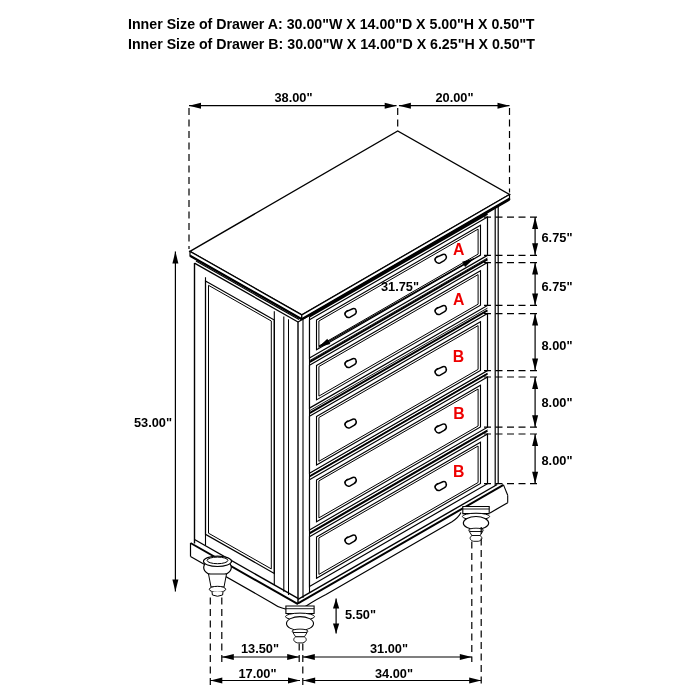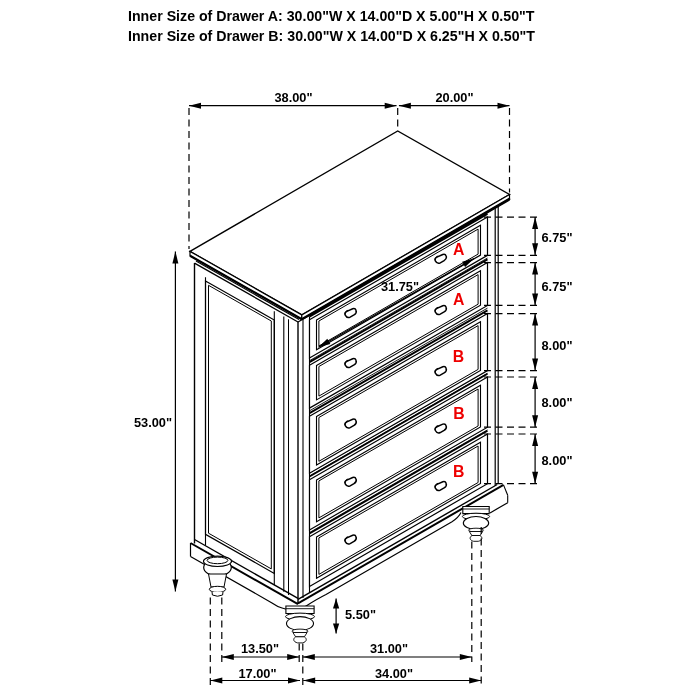--- a/index.html
+++ b/index.html
@@ -1,14 +1,14 @@
 <!DOCTYPE html>
 <html><head><meta charset="utf-8"><style>
 html,body{margin:0;padding:0;background:#fff;width:700px;height:700px;overflow:hidden}
-.title{position:absolute;left:128px;top:7px;font-family:"Liberation Sans",sans-serif;font-weight:bold;font-size:14.2px;line-height:19.9px;color:#000;white-space:nowrap}
+.title{position:absolute;left:128px;top:15px;font-family:"Liberation Sans",sans-serif;font-weight:bold;font-size:14.2px;line-height:19.9px;color:#000;white-space:nowrap}
 svg{position:absolute;left:0;top:0}
 </style></head><body>
 <svg width="700" height="700" viewBox="0 0 700 700" font-family="Liberation Sans, sans-serif">
 <rect width="700" height="700" fill="#ffffff"></rect>
 <path d="M190.0,251.4 L397.7,131.0 L509.5,194.5 L301.8,314.9Z" fill="#fff" stroke="#000" stroke-width="1.4"></path>
 <path d="M190.0,251.4 L301.8,314.9 L301.8,319.2 L190.0,255.7Z" fill="#fff" stroke="#000" stroke-width="1.2"></path>
 <path d="M301.8,314.9 L509.5,194.5 L509.5,198.8 L301.8,319.2Z" fill="#fff" stroke="#000" stroke-width="1.2"></path>
 <line x1="190.0" y1="255.7" x2="301.8" y2="319.2" stroke="#000" stroke-width="2.2"></line>
 <line x1="301.8" y1="319.2" x2="509.5" y2="198.8" stroke="#000" stroke-width="2.2"></line>
 <line x1="196.0" y1="261.0" x2="299.0" y2="319.6" stroke="#000" stroke-width="1.1"></line>

